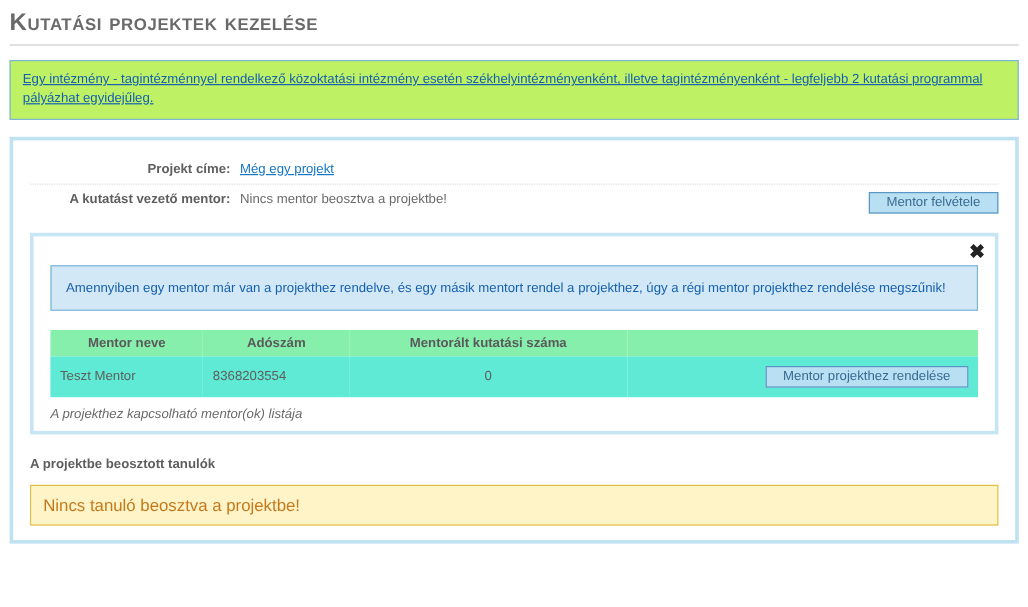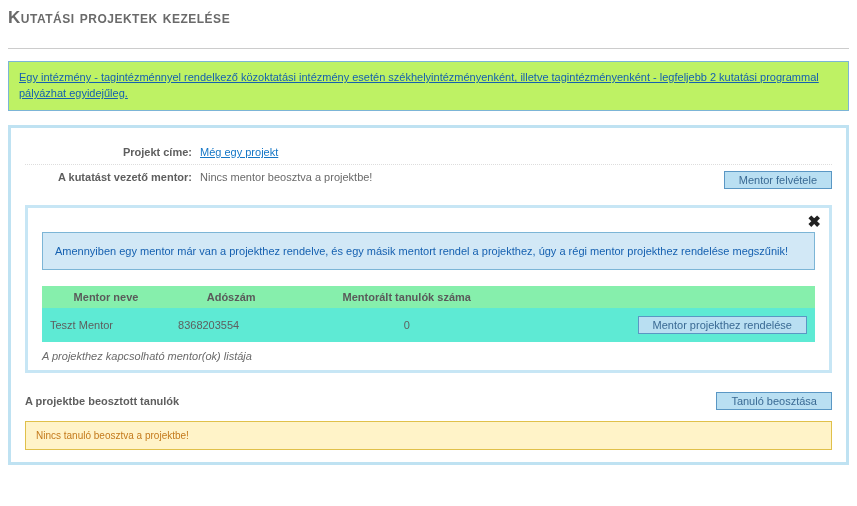--- a/index.html
+++ b/index.html
@@ -5,25 +5,25 @@
   * { box-sizing: border-box; margin: 0; padding: 0; }
   body {
     font-family: Verdana, Geneva, sans-serif;
     font-size: 11px;
     color: #555;
     background: #fff;
     padding: 8px;
   }
   .page-title {
     font-variant: small-caps;
-    font-size: 17px;
+    font-size: 20px;
     color: #6a6a6a;
     letter-spacing: 0.5px;
     border-bottom: 1px solid #ccc;
-    padding-bottom: 20px;
+    padding-bottom: 6px;
     margin-bottom: 12px;
   }
   .info-banner {
     background: #bef264;
     border: 1px solid #7cb5d6;
     color: #1560b0;
     padding: 8px 10px;
     font-size: 11px;
     line-height: 1.45;
     margin-bottom: 14px;
@@ -130,21 +130,21 @@
   .section-label {
     font-weight: bold;
     color: #5e5e5e;
     font-size: 11px;
   }
   .warn-banner {
     background: #fff3c8;
     border: 1px solid #e0c04a;
     color: #c47a1c;
     padding: 8px 10px;
-    font-size: 10px;
+    font-size: 14px;
     margin-top: 8px;
   }
 </style>
 </head>
 <body>
 
 <h1 class="page-title">Kutatási projektek kezelése</h1>
 
 <div class="info-banner">Egy intézmény - tagintézménnyel rendelkező közoktatási intézmény esetén székhelyintézményenként, illetve tagintézményenként - legfeljebb 2 kutatási programmal pályázhat egyidejűleg.</div>
 
@@ -166,39 +166,38 @@
   <div class="inner-panel">
     <span class="close-x">✖</span>
 
     <div class="inner-info">Amennyiben egy mentor már van a projekthez rendelve, és egy másik mentort rendel a projekthez, úgy a régi mentor projekthez rendelése megszűnik!</div>
 
     <table class="mentor-table">
       <thead>
         <tr>
           <th>Mentor neve</th>
           <th>Adószám</th>
-          <th>Mentorált tanulók száma</th>
+          <th>Mentorált kutatási száma</th>
           <th></th>
         </tr>
       </thead>
       <tbody>
         <tr>
           <td>Teszt Mentor</td>
           <td>8368203554</td>
           <td class="center">0</td>
           <td class="action">
             <button class="btn">Mentor projekthez rendelése</button>
           </td>
         </tr>
       </tbody>
     </table>
 
     <div class="list-caption">A projekthez kapcsolható mentor(ok) listája</div>
   </div>
 
   <div class="section-row">
     <div class="section-label">A projektbe beosztott tanulók</div>
-    <button class="btn" style="margin-left:auto">Tanuló beosztása</button>
   </div>
 
   <div class="warn-banner">Nincs tanuló beosztva a projektbe!</div>
 
 </div>
 
 </body></html>

